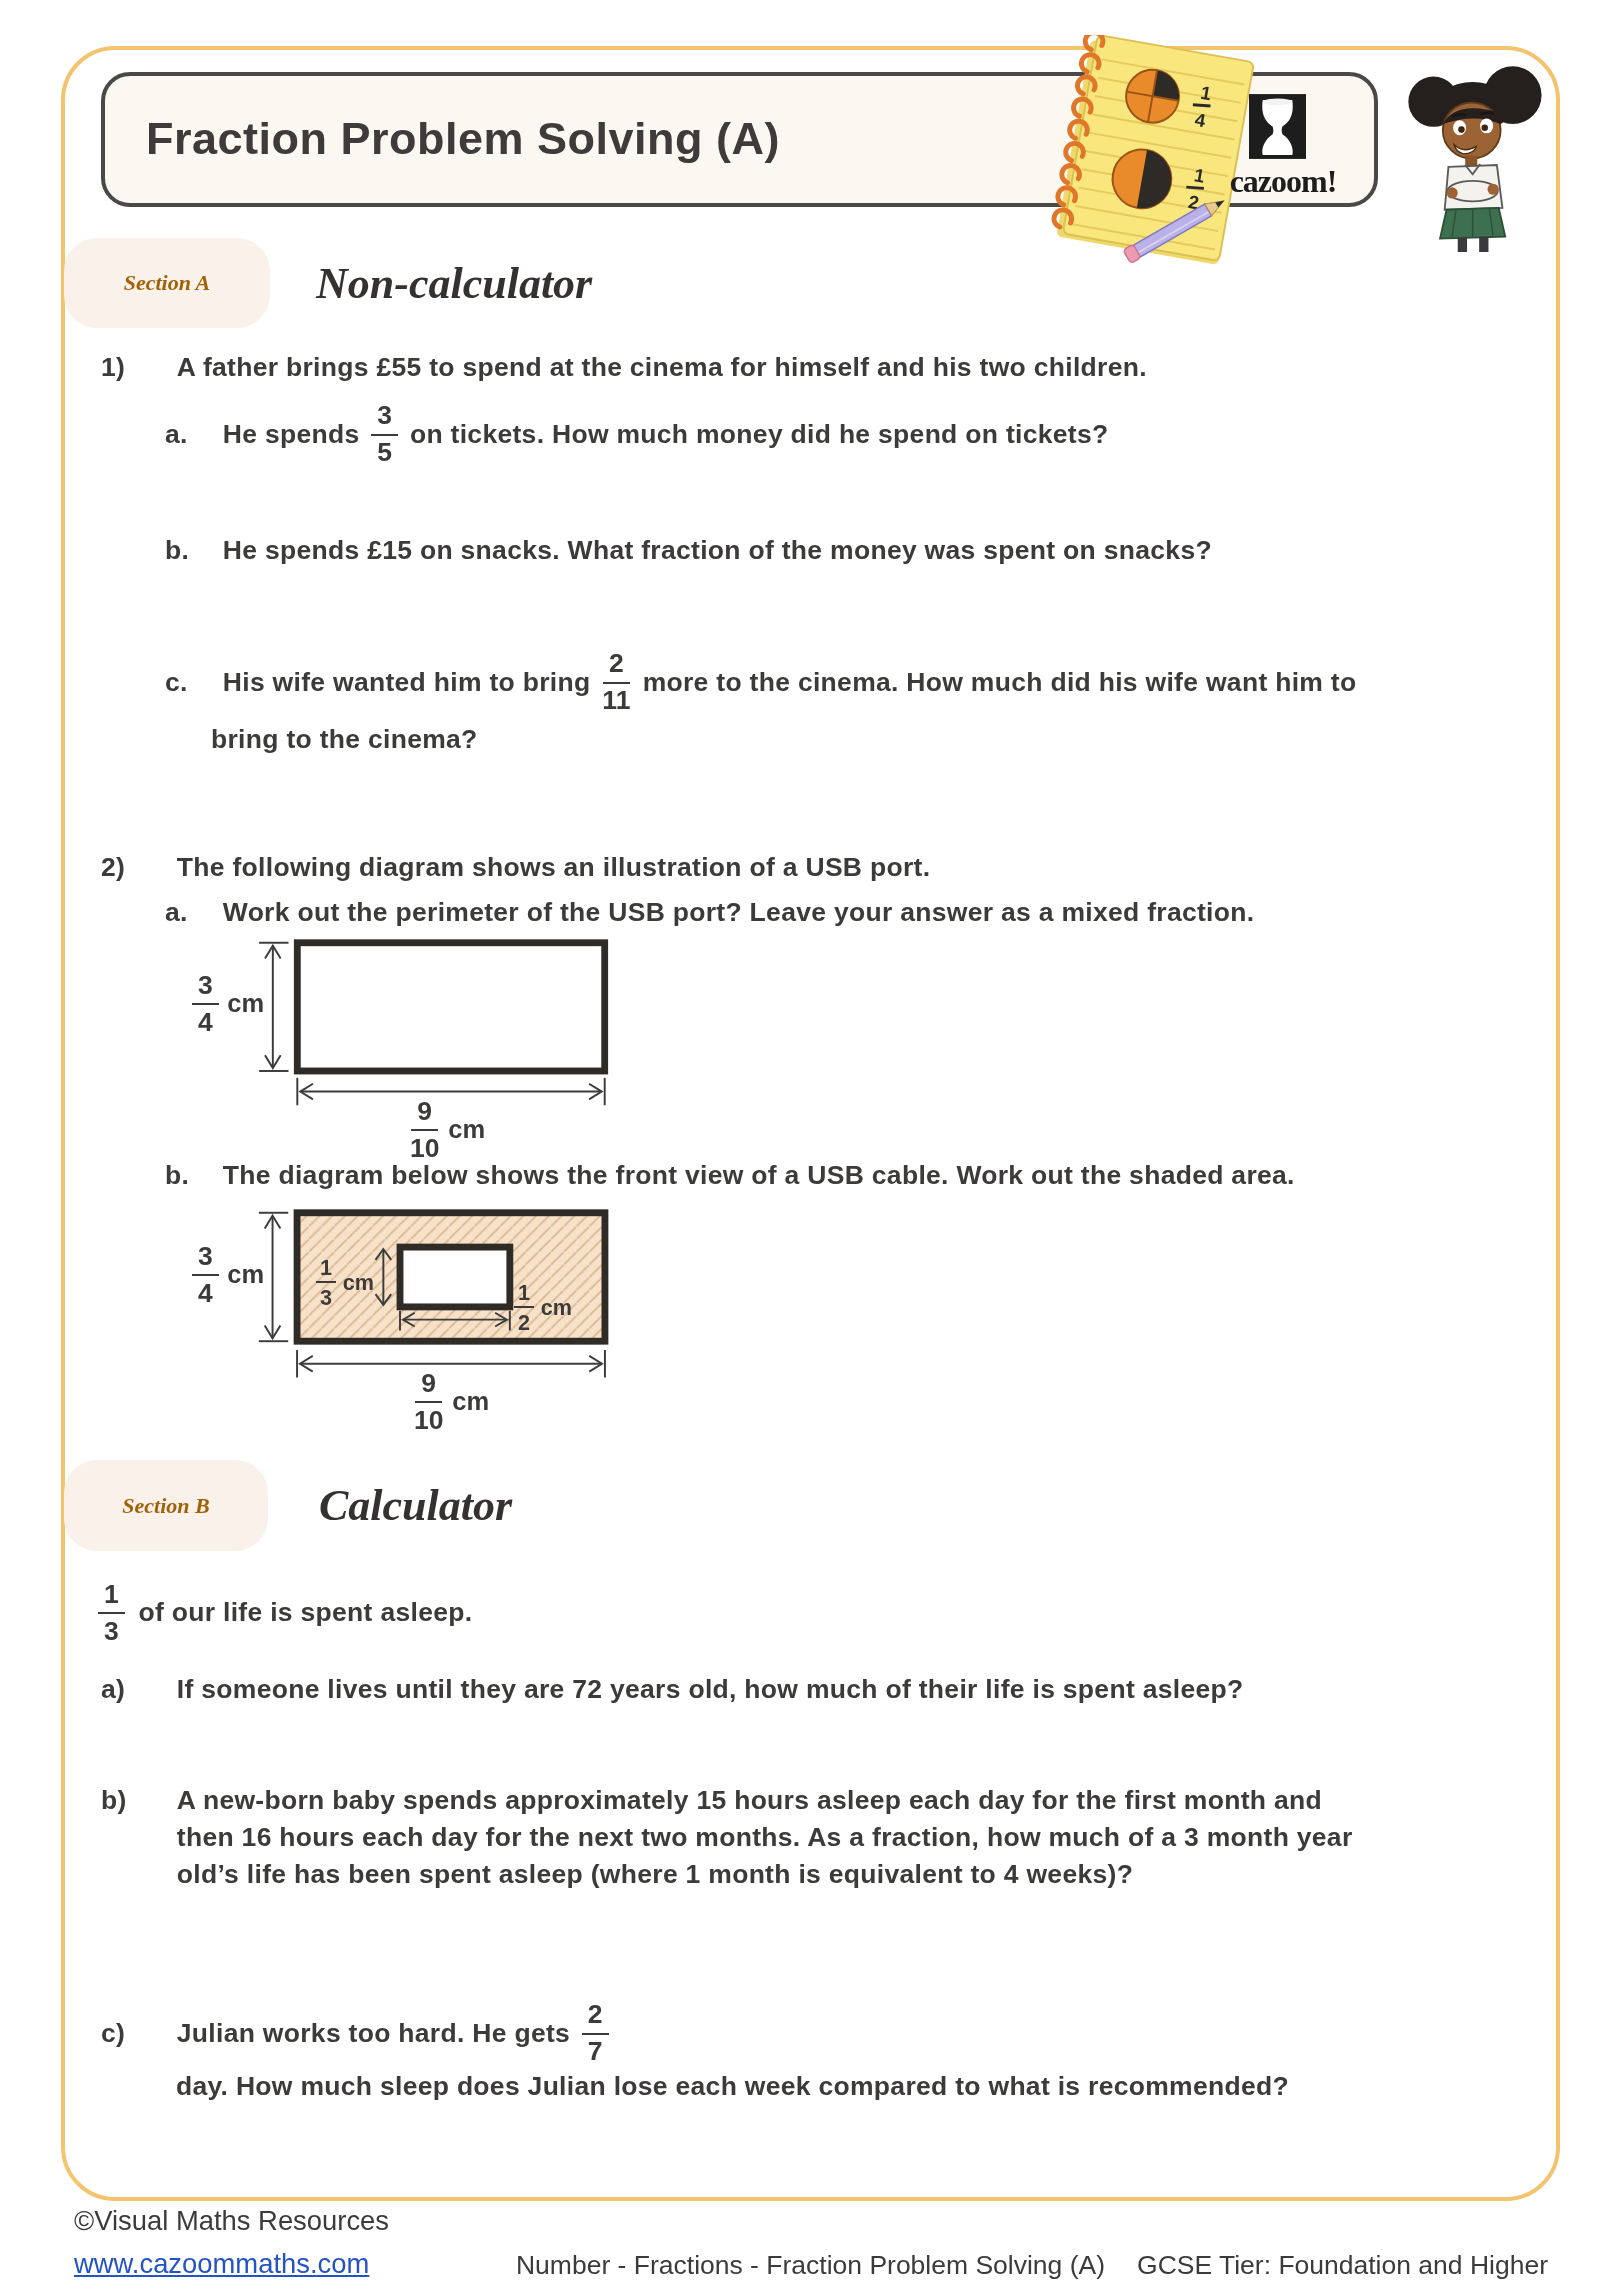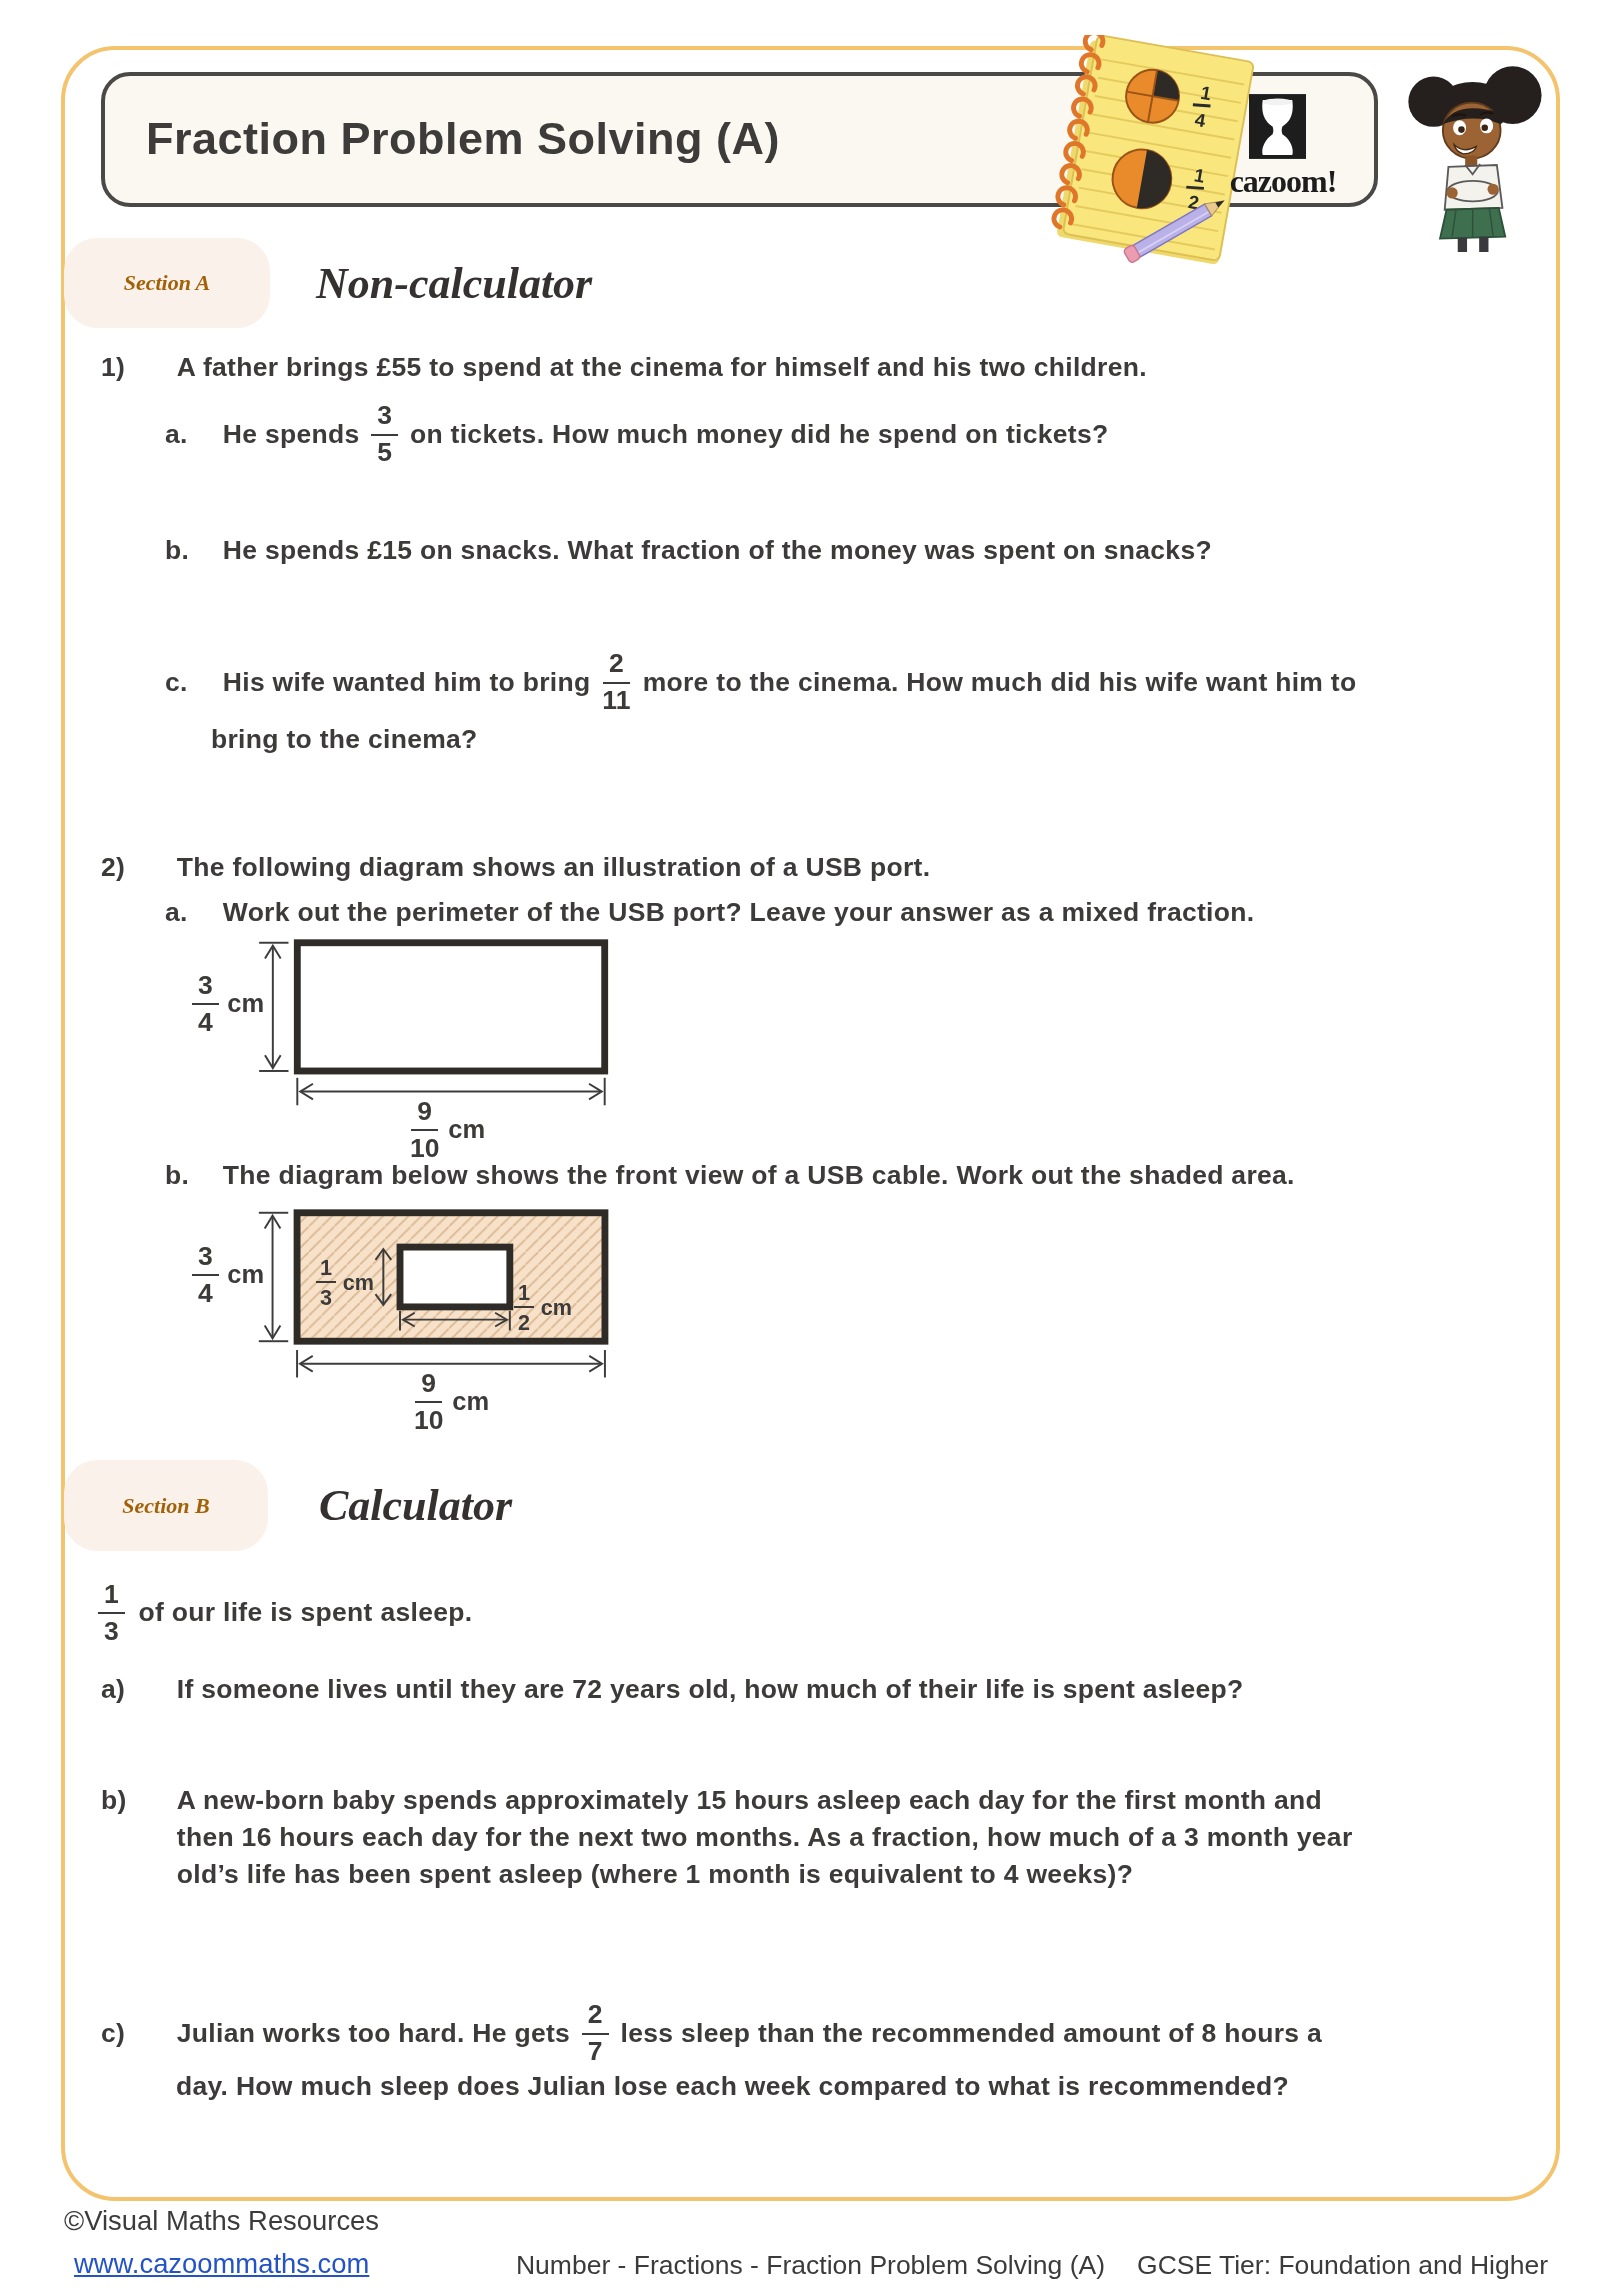--- a/index.html
+++ b/index.html
@@ -320,24 +320,23 @@
   </div>
 
   <div class="abs qtext" style="left:101px;top:1992px;">
     <div class="qrow" style="height:82px;">
       <span class="qlab">c)</span>
       <span class="nw">Julian works too hard. He gets</span>
       <span class="frac">
         <span class="fnum">2</span>
         <span class="fden">7</span>
       </span>
-      <span class="nw">less sleep than the recommended amount of 8 hours a</span>
     </div>
     <div class="nw" style="margin-left:75px;margin-top:-5.9px;">day. How much sleep does Julian lose each week compared to what is recommended?</div>
   </div>
 
-  <div class="abs footer-text" style="left:64px;top:2205px;font-size:27.4px;">©Visual Maths Resources</div>
+  <div class="abs footer-text" style="left:74px;top:2205px;font-size:27.4px;">©Visual Maths Resources</div>
   <a class="abs footer-link" style="left:74px;top:2248px;" href="#">www.cazoommaths.com</a>
   <div class="footer-center footer-text">Number - Fractions - Fraction Problem Solving (A)</div>
   <div class="abs footer-text" style="right:73px;top:2250px;margin-left:48px;">GCSE Tier: Foundation and Higher</div>
 
 </div>
 
 
 </body></html>

